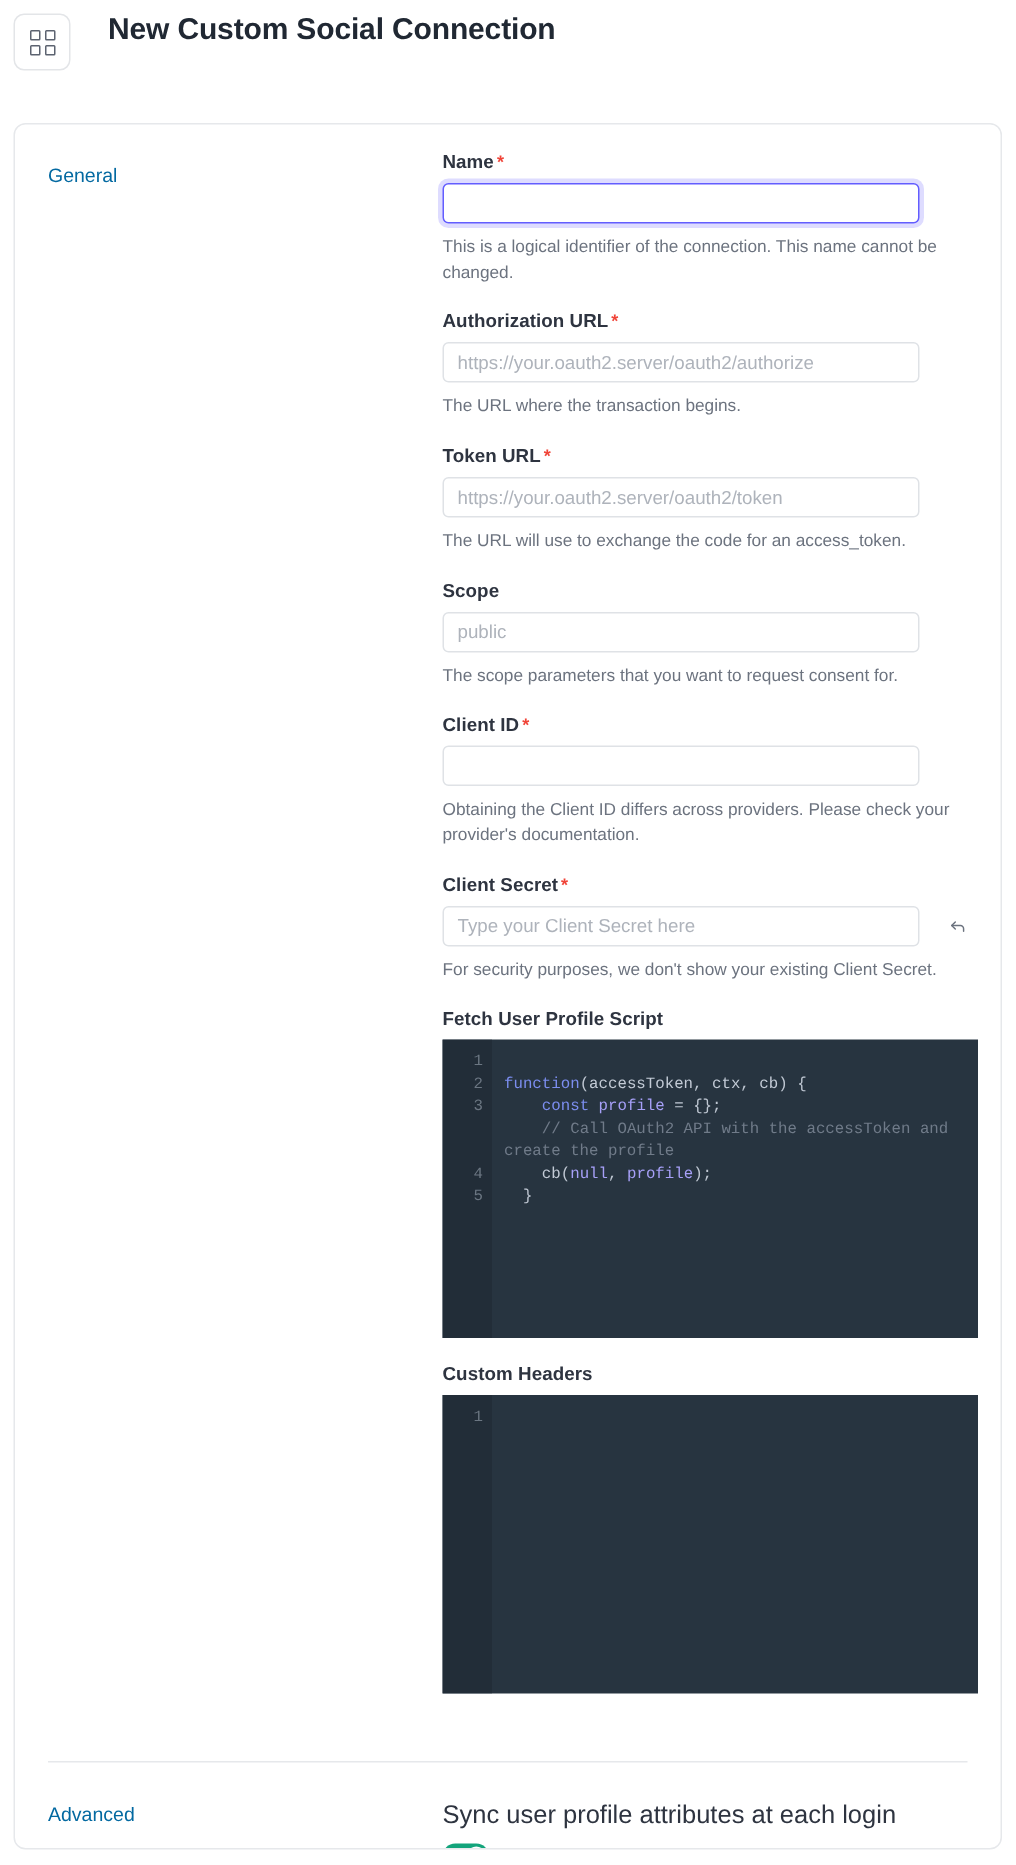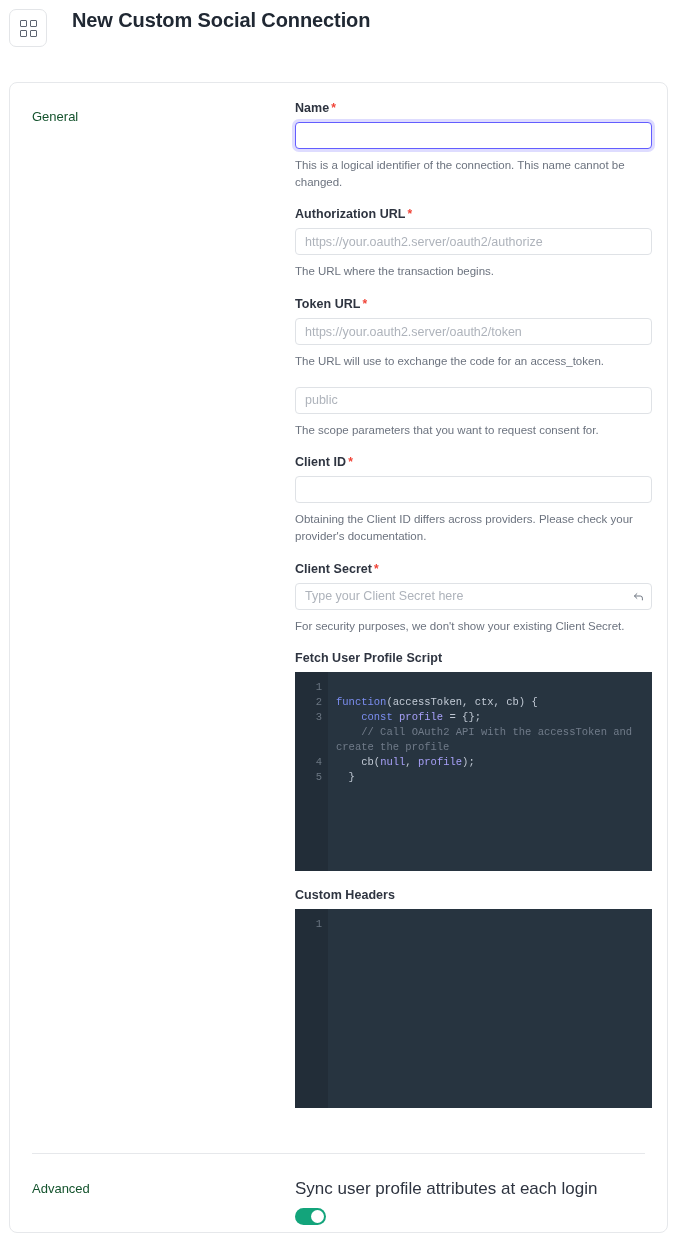--- a/index.html
+++ b/index.html
@@ -70,21 +70,21 @@
   }
 
   .section {
     display: flex;
     padding: 18px 22px 0 22px;
   }
   .section-label {
     width: 263px;
     flex: 0 0 263px;
     font-size: 13px;
-    color: #14532d;
+    color: #0369a1;
     padding-top: 8px;
   }
   .section-body {
     flex: 1 1 auto;
     padding-right: 0px;
   }
 
   
   .field { margin-bottom: 17px; }
   .field-label {
@@ -95,21 +95,21 @@
     display: block;
     letter-spacing: 0.05px;
   }
   .req {
     color: #f04438;
     font-size: 12px;
     margin-left: 2px;
   }
   .input {
     display: block;
-    width: 357px;
+    width: 318px;
     height: 27px;
     border: 1px solid #dfe2e6;
     border-radius: 4px;
     background: #ffffff;
     font-family: "Liberation Sans", sans-serif;
     font-size: 12.5px;
     color: #8b5cf6;
     padding: 8px 9px;
     outline: none;
   }
@@ -244,20 +244,21 @@
         <div class="hint">The URL where the transaction begins.</div>
       </div>
 
       <div class="field">
         <label class="field-label"><span>Token URL</span><span class="req">*</span></label>
         <input class="input" type="text" value="" placeholder="https://your.oauth2.server/oauth2/token" style="">
         <div class="hint">The URL will use to exchange the code for an access_token.</div>
       </div>
 
       <div class="field">
+        <label class="field-label"><span>Scope</span><span class="req"></span></label>
         <input class="input" type="text" value="" placeholder="public" style="">
         <div class="hint">The scope parameters that you want to request consent for.</div>
       </div>
 
       <div class="field">
         <label class="field-label"><span>Client ID</span><span class="req">*</span></label>
         <input class="input" type="text" value="" placeholder="" style="">
         <div class="hint">Obtaining the Client ID differs across providers. Please check your provider's documentation.</div>
       </div>
 

